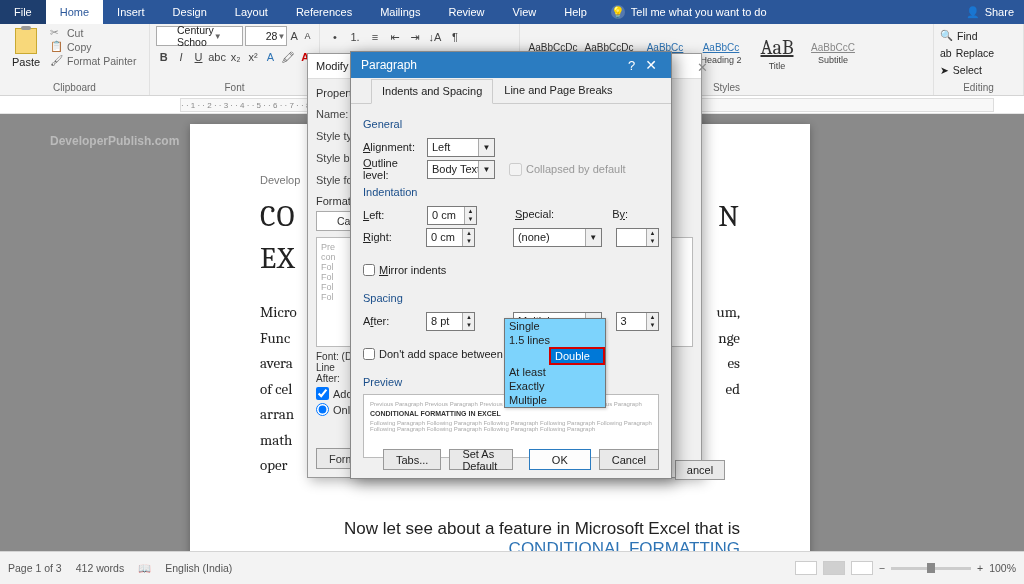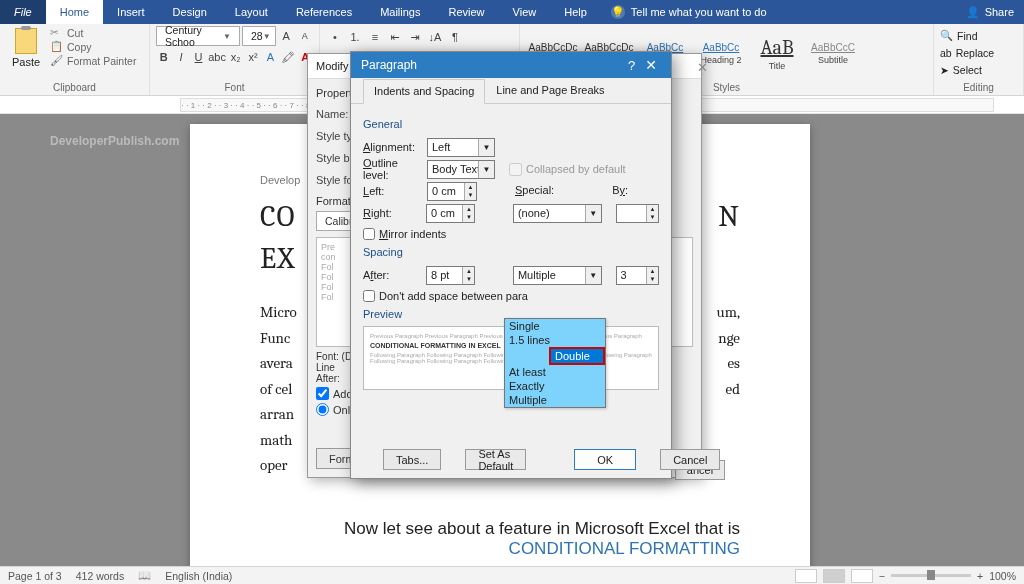--- a/index.html
+++ b/index.html
@@ -2,42 +2,42 @@
 <html><head>
 <meta charset="utf-8">
 <style>
 * { box-sizing: border-box; margin: 0; padding: 0; font-family: "Segoe UI", Tahoma, sans-serif; }
 body { background: #fff; font-size: 11px; color: #222; width: 1024px; height: 584px; overflow: hidden; position: relative; }
 
 
 .titlebar { height: 24px; background: #2b579a; display: flex; align-items: center; color: #fff; }
 .ribbon-tabs { display: flex; height: 24px; }
 .ribbon-tab { padding: 0 14px; display: flex; align-items: center; font-size: 11px; color: #fff; cursor: pointer; }
-.ribbon-tab.file { background: #1e3e6e; font-style: italic; }
+.ribbon-tab.file { background: #1e3e6e; }
 .ribbon-tab.active { background: #fff; color: #2b579a; }
 .tell-me { display: flex; align-items: center; margin-left: 10px; color: #fff; gap: 6px; }
 .bulb { width: 14px; height: 14px; border-radius: 50%; background: #fff3; display: flex; align-items: center; justify-content: center; }
 .share-btn { margin-left: auto; margin-right: 10px; display: flex; align-items: center; gap: 5px; color: #fff; }
 
 
 .ribbon { height: 72px; background: #f3f3f3; border-bottom: 1px solid #d4d4d4; display: flex; }
 .ribbon-group { border-right: 1px solid #e1e1e1; padding: 2px 6px; display: flex; flex-direction: column; justify-content: space-between; }
 .ribbon-group-label { font-size: 10px; color: #666; text-align: center; padding-top: 2px; }
 .clipboard-group { width: 150px; }
 .clip-body { display: flex; gap: 4px; height: 54px; }
 .paste-btn { width: 40px; display: flex; flex-direction: column; align-items: center; gap: 2px; padding-top: 2px;}
 .paste-icon { width: 22px; height: 26px; background: #f8d87a; border: 1px solid #c9a932; position: relative; }
 .paste-icon::before { content: ''; position: absolute; top: -3px; left: 5px; width: 10px; height: 4px; background: #999; border-radius: 2px; }
 .clip-stack { display: flex; flex-direction: column; gap: 1px; font-size: 10.5px; color: #666; }
 .clip-item { display: flex; align-items: center; gap: 4px; }
 .mini-icon { width: 13px; height: 13px; display: inline-block; }
 .scissors { color: #888; }
 .font-group { width: 170px; }
 .font-row { display: flex; gap: 2px; align-items: center; margin-bottom: 2px; }
-.combo { border: 1px solid #ababab; background: #fff; height: 20px; display: flex; align-items: center; padding: 0 8px; font-size: 10.5px; }
+.combo { border: 1px solid #ababab; background: #fff; height: 20px; display: flex; align-items: center; padding: 0 20px; font-size: 10.5px; }
 .combo-arrow { margin-left: auto; font-size: 8px; color: #666; }
 .icon-btn { width: 18px; height: 18px; display: flex; align-items: center; justify-content: center; color: #444; }
 .para-group { width: 200px; padding-top: 4px; }
 .styles-group { flex: 1; display: flex; flex-direction: column; padding: 2px 6px; border-right: 1px solid #e1e1e1;}
 .styles-row { display: flex; gap: 2px; height: 54px; overflow: hidden;}
 .style-item { width: 54px; border: 1px solid transparent; display: flex; flex-direction: column; align-items: center; justify-content: center; padding: 2px;}
 .style-sample { font-size: 10px; color: #333; text-decoration: underline; }
 .style-sample.big { font-size: 20px; color: #333; font-family: Cambria;}
 .style-sample.blue { color: #2e74b5; }
 .style-label { font-size: 9px; color: #444; margin-top: 2px;}
@@ -64,53 +64,53 @@
 .md-body { padding: 8px; font-size: 11px; color: #333; }
 .md-row { display: flex; align-items: center; height: 22px; gap: 6px; }
 .md-label { width: 60px; color: #444; }
 .md-check { display: flex; align-items: center; gap: 4px; margin-top: 3px; }
 
 
 .para-dialog { position: absolute; left: 350px; top: 51px; width: 322px; height: 428px; background: #f0f0f0; border: 1px solid #888; box-shadow: 4px 4px 15px rgba(0,0,0,0.4); z-index: 10; }
 .pd-title { height: 26px; background: #2b7cc1; color: #fff; display: flex; align-items: center; padding: 0 10px; font-size: 12px; }
 .pd-title .pd-help { margin-left: auto; color: #fff; font-size: 13px; padding: 0 6px;}
 .pd-close { color: #fff; font-size: 14px; padding: 0 4px; }
-.pd-tabs { display: flex; background: #f0f0f0; height: 26px; border-bottom: 1px solid #ccc; padding-left: 12px; font-size: 11px;}
+.pd-tabs { display: flex; background: #f0f0f0; height: 26px; border-bottom: 1px solid #ccc; padding-left: 20px; font-size: 11px;}
 .pd-tab { padding: 5px 10px; border: 1px solid transparent; }
 .pd-tab.active { background: #f0f0f0; border: 1px solid #ccc; border-bottom: 1px solid #f0f0f0; position: relative; top: 1px;}
 .pd-body { padding: 8px 12px; font-size: 11px; }
 .pd-section { color: #1a4e8a; margin-bottom: 6px; margin-top: 6px;}
 .pd-row { display: flex; align-items: center; height: 22px; gap: 4px; }
 .pd-lbl-plain { width: 60px; }
 .pd-combo { border: 1px solid #7a7a7a; background: #fff; height: 19px; display: flex; align-items: center; padding: 0 4px; min-width: 60px; position: relative;}
 .pd-combo .carr { position: absolute; right: 0; top: 0; width: 16px; height: 100%; border-left: 1px solid #aaa; display: flex; align-items: center; justify-content: center; font-size: 8px; background: #efefef;}
 .pd-spin { border: 1px solid #7a7a7a; background: #fff; height: 19px; width: 50px; display: flex; align-items: center; padding: 0 4px; position: relative;}
 .pd-spin .spinbtn { position: absolute; right: 0; top: 0; width: 12px; height: 100%; border-left: 1px solid #aaa; font-size: 6px; display: flex; flex-direction: column;}
 .pd-spin .spinbtn span { flex:1; display:flex; align-items:center; justify-content:center; background:#efefef;}
 .pd-col { display: flex; flex-direction: column; }
 .pd-collbl { font-size: 11px; margin-bottom: 2px;}
-.pd-check { display: flex; align-items: center; gap: 4px; margin: 4px 0; }
+.pd-check { display: flex; align-items: center; gap: 4px; margin: 16px 0; }
 .pd-check input { width: 12px; height: 12px;}
 .pd-preview { border: 1px solid #bbb; background: #fff; height: 64px; margin-top: 4px; padding: 6px; font-size: 6px; color: #aaa; overflow: hidden;}
 .pd-preview-title { font-size: 7px; color: #333; font-weight: bold; margin: 3px 0;}
-.pd-buttons { position: absolute; bottom: 8px; left: 12px; right: 12px; display: flex; gap: 24px; align-items: center; padding-left: 20px;}
+.pd-buttons { position: absolute; bottom: 8px; left: 12px; right: 12px; display: flex; gap: 8px; align-items: center; padding-left: 20px;}
 .pd-btn { border: 1px solid #999; background: #e9e9e9; height: 21px; padding: 0 12px; font-size: 11px; display: flex; align-items: center;}
 .pd-btn.primary { border: 1px solid #2b7cc1; background: #fdfdfd; padding: 0 22px;}
 
 
 .ls-dropdown { position: absolute; left: 504px; top: 318px; width: 102px; background: #7dd3fc; border: 1px solid #767676; z-index: 20; font-size: 11px; box-shadow: 1px 1px 3px rgba(0,0,0,0.2);}
 .ls-item { padding: 1px 4px; }
 .ls-item.sel { background: #0078d7; color: #fff; border: 2px solid #d40000; margin-left: 44px; }
 
 
 .bg-x { position: absolute; left: 697px; top: 60px; font-size: 13px; color: #888; z-index: 2;}
 .bg-cancel { position: absolute; left: 675px; top: 460px; width: 50px; height: 20px; border: 1px solid #999; background: #e9e9e9; font-size:11px; display:flex; align-items:center; justify-content:center; z-index:2;}
 
 
-.statusbar { position: absolute; bottom: 0; left: 0; right: 0; height: 18px; background: #f3f3f3; border-top: 1px solid #d4d4d4; display: flex; align-items: center; padding: 8px 8px; font-size: 10.5px; color: #555; gap: 14px;}
+.statusbar { position: absolute; bottom: 0; left: 0; right: 0; height: 18px; background: #f3f3f3; border-top: 1px solid #d4d4d4; display: flex; align-items: center; padding: 16px 8px; font-size: 10.5px; color: #555; gap: 14px;}
 .statusbar .right { margin-left: auto; display: flex; align-items: center; gap: 6px;}
 .view-btn { width: 22px; height: 14px; border: 1px solid #ccc; background: #fff;}
 .zoom-track { width: 80px; height: 3px; background: #ccc; position: relative;}
 .zoom-thumb { width: 8px; height: 10px; background: #888; position: absolute; top: -4px; left: 36px;}
 
 .u { text-decoration: underline; }
 </style>
 </head>
 <body>
 
@@ -368,20 +368,21 @@
     <div class="pd-row">
       <span class="pd-lbl-plain"><span class="u">O</span>utline level:</span>
       <div class="pd-combo" style="width:68px">
           <span>Body Text</span>
           <span class="carr">▼</span>
         </div>
       <input type="checkbox" disabled="" style="margin-left: 10px;">
       <span style="color:#999">Collapsed by default</span>
     </div>
 
+    <div class="pd-section">Indentation</div>
     <div class="pd-row">
       <span class="pd-lbl-plain"><span class="u">L</span>eft:</span>
       <div class="pd-spin">
           <span>0 cm</span>
           <span class="spinbtn">
             <span>▲</span>
             <span>▼</span>
           </span>
         </div>
       <span style="width:30px"></span>

